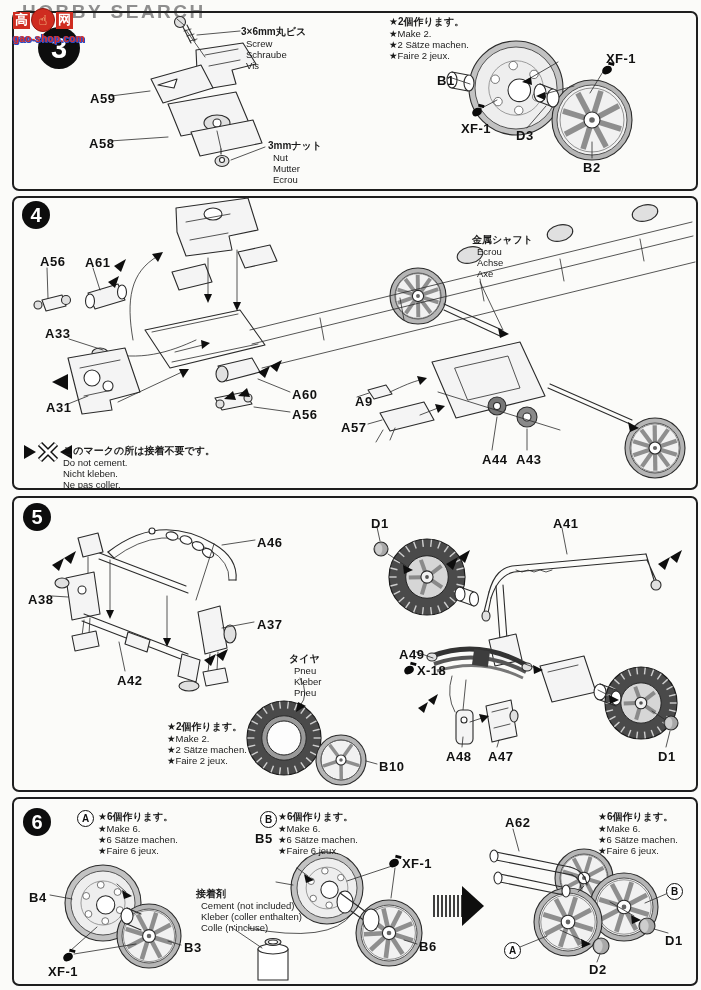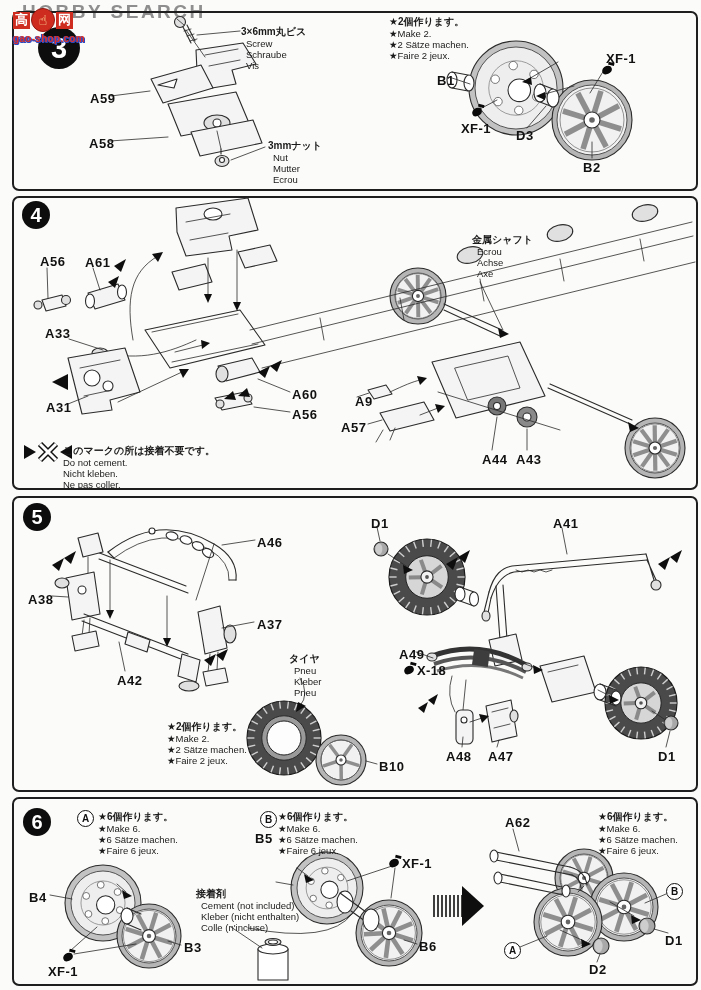--- a/index.html
+++ b/index.html
@@ -701,21 +701,21 @@
       </div>
       <div class="note make" style="left: 598px; top: 811px;">
         <div class="jp">★6個作ります。</div>
         <div>★Make 6.</div>
         <div>★6 Sätze machen.</div>
         <div>★Faire 6 jeux.</div>
       </div>
       <div class="note spec" style="left: 196px; top: 888px;">
         <div class="jp">接着剤</div>
         <div>Cement (not included)</div>
-        <div>Kleber (nicht enthalten)</div>
+        <div>Kleber (coller enthalten)</div>
         <div>Colle (n'incluse)</div>
       </div>
       <div class="paint-dab" style="left: 63px; top: 953px;"></div>
       <div class="paint-label" style="left: 48px; top: 964px;">XF-1</div>
       <div class="paint-dab" style="left: 389px; top: 859px;"></div>
       <div class="paint-label" style="left: 402px; top: 856px;">XF-1</div>
       <div class="circle-letter" style="left: 77px; top: 810px;">A</div>
       <div class="circle-letter" style="left: 260px; top: 811px;">B</div>
       <div class="circle-letter" style="left: 666px; top: 883px;">B</div>
       <div class="circle-letter" style="left: 504px; top: 942px;">A</div>

